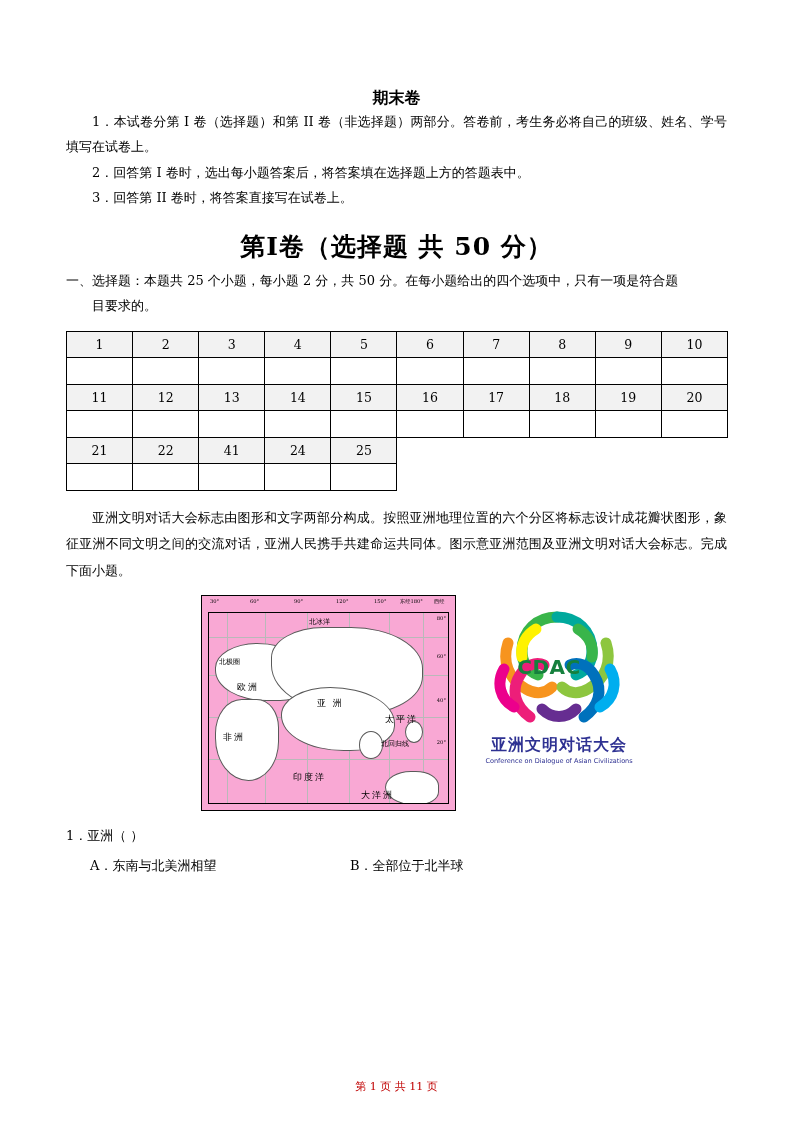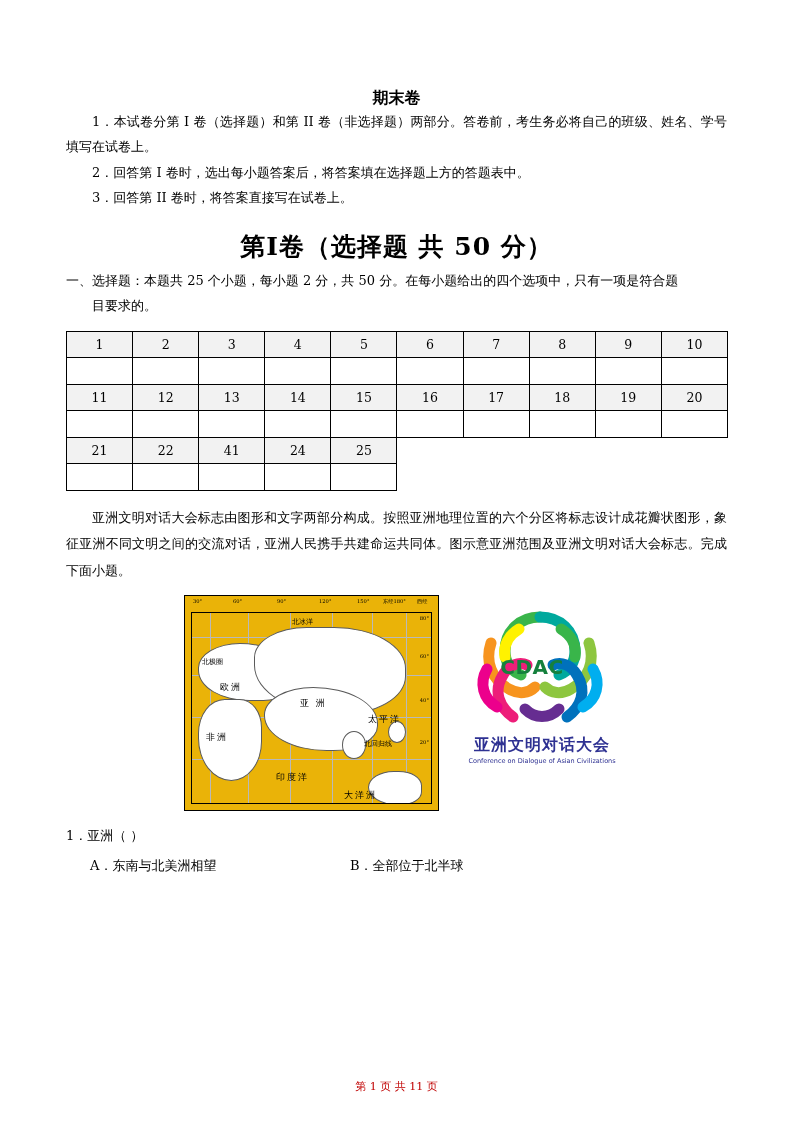--- a/index.html
+++ b/index.html
@@ -123,22 +123,23 @@
     margin: 10px 0 0 0;
     padding-left: 118px;
   }
 
   
   .map-box {
     width: 255px;
     height: 216px;
     border: 1px solid #000;
     position: relative;
-    background: #eab308;
+    background: #f9a8d4;
     box-sizing: border-box;
+    margin-left: 17px;
   }
   .map-inner {
     position: absolute;
     left: 6px; top: 16px; right: 6px; bottom: 6px;
     border: 1px solid #000;
     box-sizing: border-box;
     overflow: hidden;
   }
   .map-toplabels {
     position: absolute;

